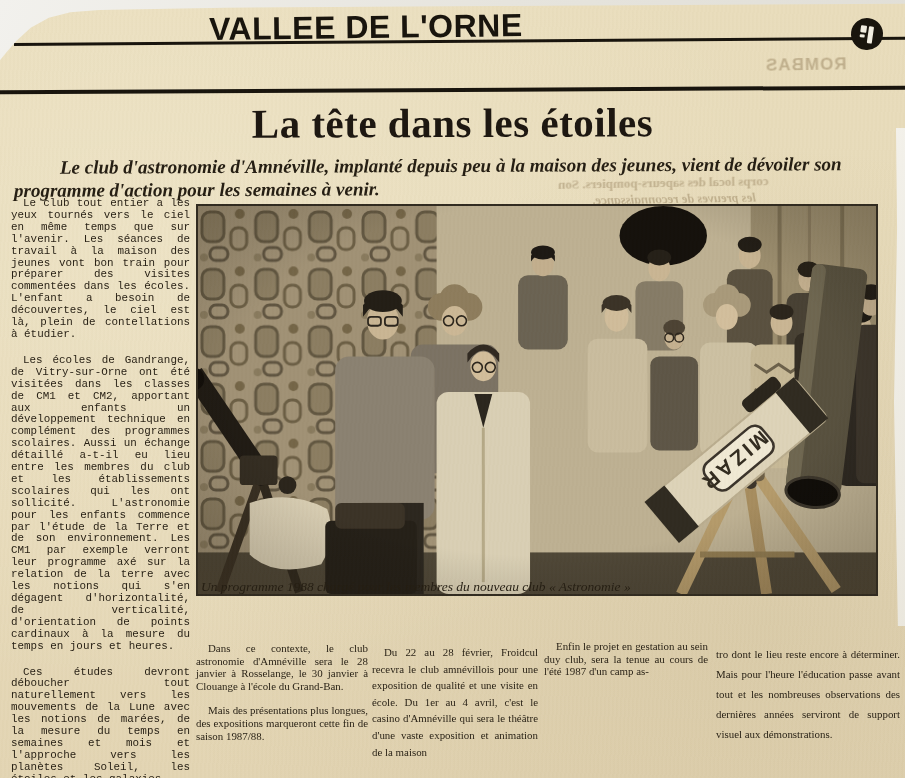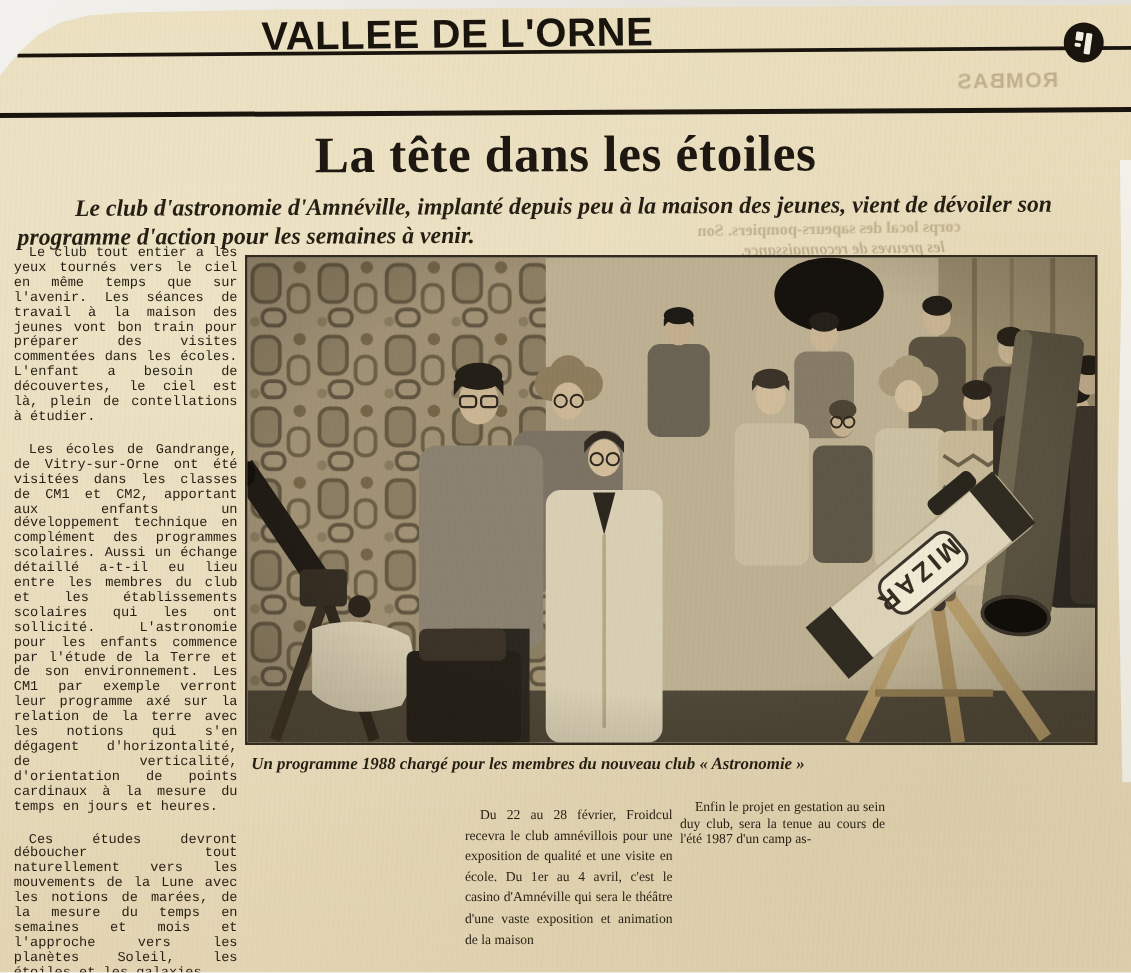--- a/index.html
+++ b/index.html
@@ -44,22 +44,22 @@
   .left-col{left:11px;top:195px;width:179px;font-family:Liberation Mono, monospace;}
   .left-col p{margin-bottom:14px;}
   .bcol1{left:196px;top:639px;width:172px;line-height:12.6px;}
   .bcol2{left:372px;top:641px;width:166px;line-height:16.6px;}
   .bcol3{left:544px;top:637px;width:164px;line-height:12.6px;}
   .bcol4{left:716px;top:641px;width:184px;line-height:20px;}
   
   .photo{position:absolute;left:196px;top:201px;width:682px;height:392px;
     border:2px solid rgba(25,20,12,.85);box-sizing:border-box;background:#b3a78c;}
   .photo svg{display:block;width:100%;height:100%;}
-  .caption{position:absolute;left:201px;top:600px;width:660px;
-    font-size:13.5px;font-style:italic;font-weight:bold;color:#241d12;}
+  .caption{position:absolute;left:201px;top:576px;width:660px;
+    font-size:13.5px;font-style:italic;font-weight:normal;color:#241d12;}
   
   .bleed{position:absolute;color:rgba(125,103,66,.38);font-weight:bold;
     transform:scaleX(-1) rotate(1deg);white-space:nowrap;filter:blur(.4px);}
   .bleed-rombas{left:765px;top:52px;font-family:"Liberation Sans",sans-serif;
     font-size:17px;letter-spacing:1px;}
   .bleed-l1{left:558px;top:172px;font-size:13px;}
   .bleed-l2{left:592px;top:188px;font-size:13px;font-style:italic;}
   .grain{position:absolute;inset:0;pointer-events:none;opacity:.5;
     background:repeating-linear-gradient(93deg,rgba(120,100,60,.03) 0 2px,rgba(255,255,255,.02) 2px 4px);}
 </style>
@@ -255,23 +255,30 @@
           <text x="0" y="8" transform="rotate(90)" text-anchor="middle" font-family="Liberation Sans, sans-serif" font-size="21" font-weight="bold" letter-spacing="3" fill="#322b1f">MIZAR</text>
         </g>
       </g>
 
       <rect x="0" y="0" width="682" height="392" fill="url(#vig)"></rect>
     </svg>
   </div>
 
   <div class="caption">Un programme 1988 chargé pour les membres du nouveau club « Astronomie »</div>
 
+  <div class="col bcol1">
+    <p>Dans ce contexte, le club astronomie d'Amnéville sera le 28 janvier à Rosselange, le 30 janvier à Clouange à l'école du Grand-Ban.</p>
+    <p>Mais des présentations plus longues, des expositions marqueront cette fin de saison 1987/88.</p>
+  </div>
   <div class="col bcol2">
     <p>Du 22 au 28 février, Froidcul recevra le club amnévillois pour une exposition de qualité et une visite en école. Du 1er au 4 avril, c'est le casino d'Amnéville qui sera le théâtre d'une vaste exposition et animation de la maison</p>
   </div>
   <div class="col bcol3">
     <p>Enfin le projet en gestation au sein duy club, sera la tenue au cours de l'été 1987 d'un camp as-</p>
   </div>
+  <div class="col bcol4">
+    <p class="cont">tro dont le lieu reste encore à déterminer. Mais pour l'heure l'éducation passe avant tout et les nombreuses observations des dernières années serviront de support visuel aux démonstrations.</p>
+  </div>
 
   <div class="grain"></div>
 </div>
 
 <div class="scan-strip"></div>
 
 </body></html>

